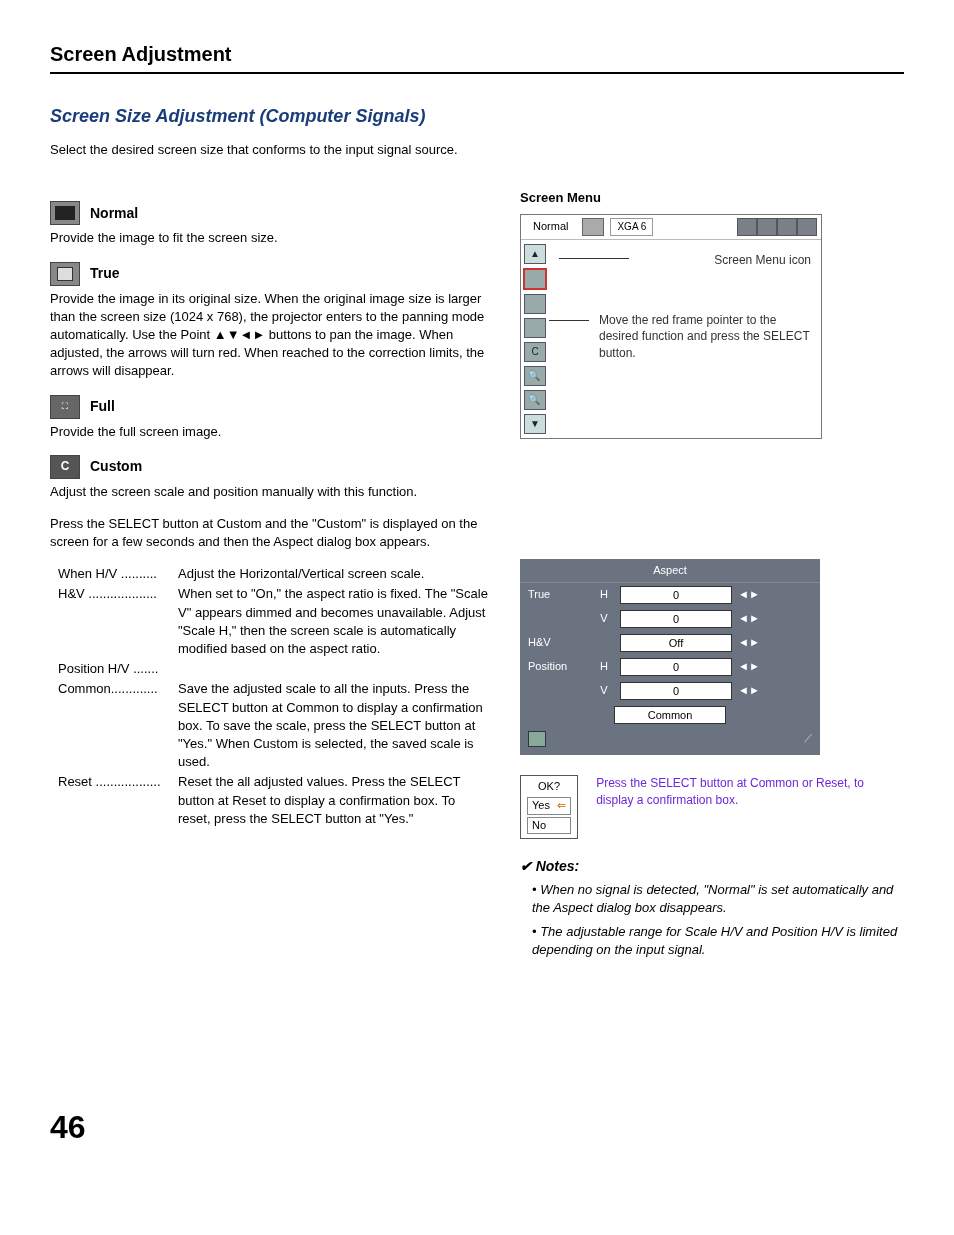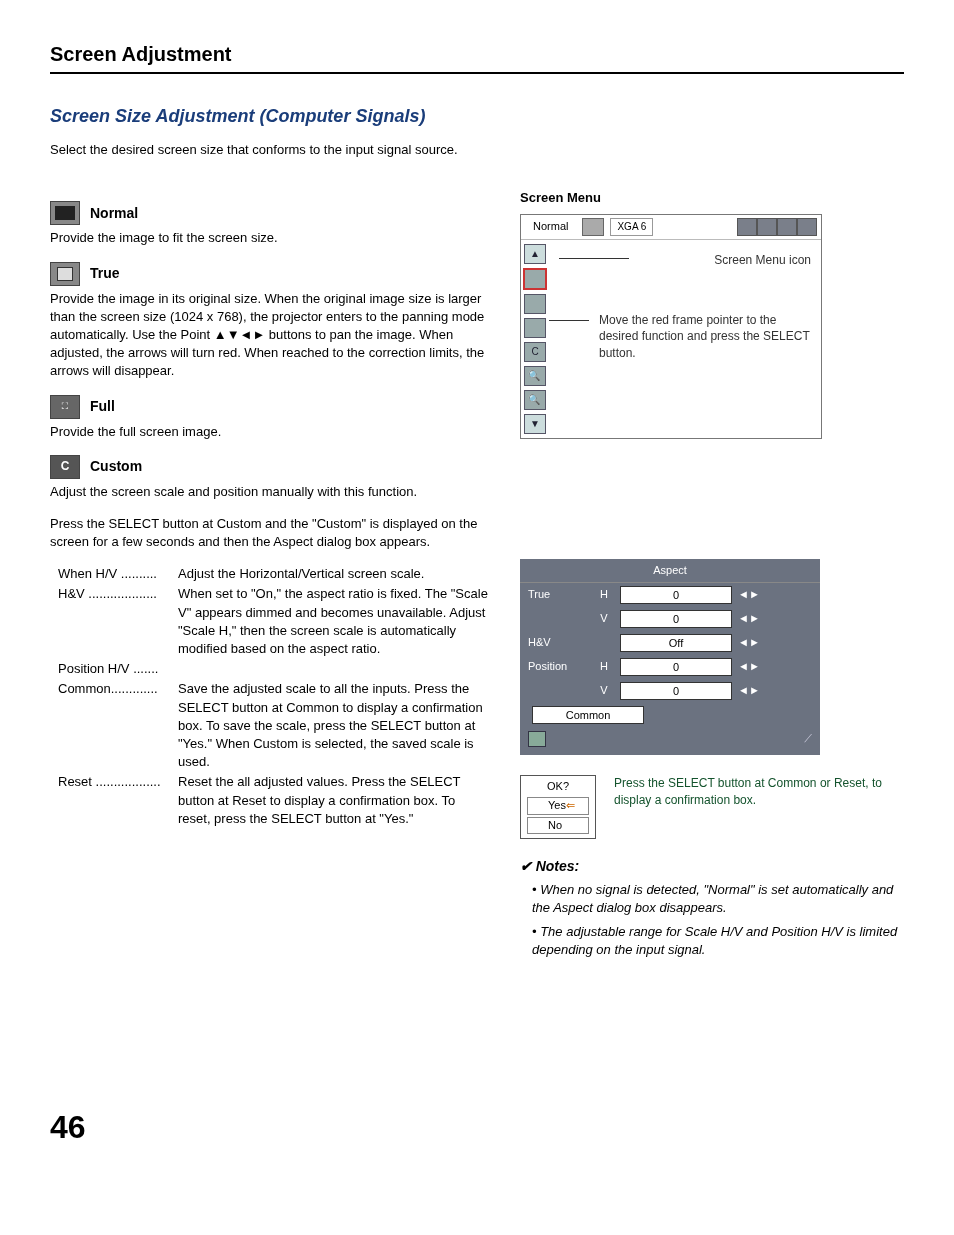--- a/index.html
+++ b/index.html
@@ -200,45 +200,45 @@
   .aspect-row .lab1 { flex: 0 0 60px; }
   .aspect-row .lab2 { flex: 0 0 20px; text-align:center; }
   .aspect-row .valbox {
     flex: 0 0 110px; background:#fff; color:#000; text-align:center;
     border:1px solid #333; height:16px; line-height:16px;
   }
   .aspect-row .arrows-lr {
     flex: 0 0 auto; color:#fff; font-size:11px;
   }
   .aspect-btn-row {
-    display:flex; padding:3px 12px;
+    display:flex; justify-content:center; padding:3px 12px;
   }
   .aspect-btn {
     background:#fff; color:#000; width:110px; text-align:center;
     border:1px solid #333; height:16px; line-height:16px; font-size:11px;
   }
   .aspect-foot {
     display:flex; justify-content:space-between; padding:4px 8px 0 8px;
   }
   .aspect-foot .box { width:16px;height:14px;background:#8a9;border:1px solid #334; }
   .aspect-foot .slash { color:#ccd; }
   
   .ok-block {
     display:flex; gap:18px; align-items:flex-start; margin-top:20px;
   }
   .ok-box {
     border:1px solid #555; background:#fff; font-size:11px;
     padding:2px; width:70px;
   }
   .ok-box .ok-title { text-align:center; font-weight:normal; padding:1px 0; }
   .ok-box .ok-opt {
-    border:1px solid #888; margin:2px 4px; padding:0 20px; display:flex;
+    border:1px solid #888; margin:2px 4px; padding:0 4px; display:flex;
     justify-content:space-between; align-items:center;
   }
-  .ok-caption { font-size:12px; color:#14532d; }
+  .ok-caption { font-size:12px; color:#6d28d9; }
   .notes-title {
     font-weight:bold; font-style:italic; margin-top:18px; font-size:14px;
   }
   .notes-title::before { content:"✔ "; }
   .notes-list {
     list-style:none; padding:0; margin:4px 0 0 12px;
     font-style:italic; font-size:13px;
   }
   .notes-list li::before { content:"• "; }
   .notes-list li { margin-bottom:6px; }

